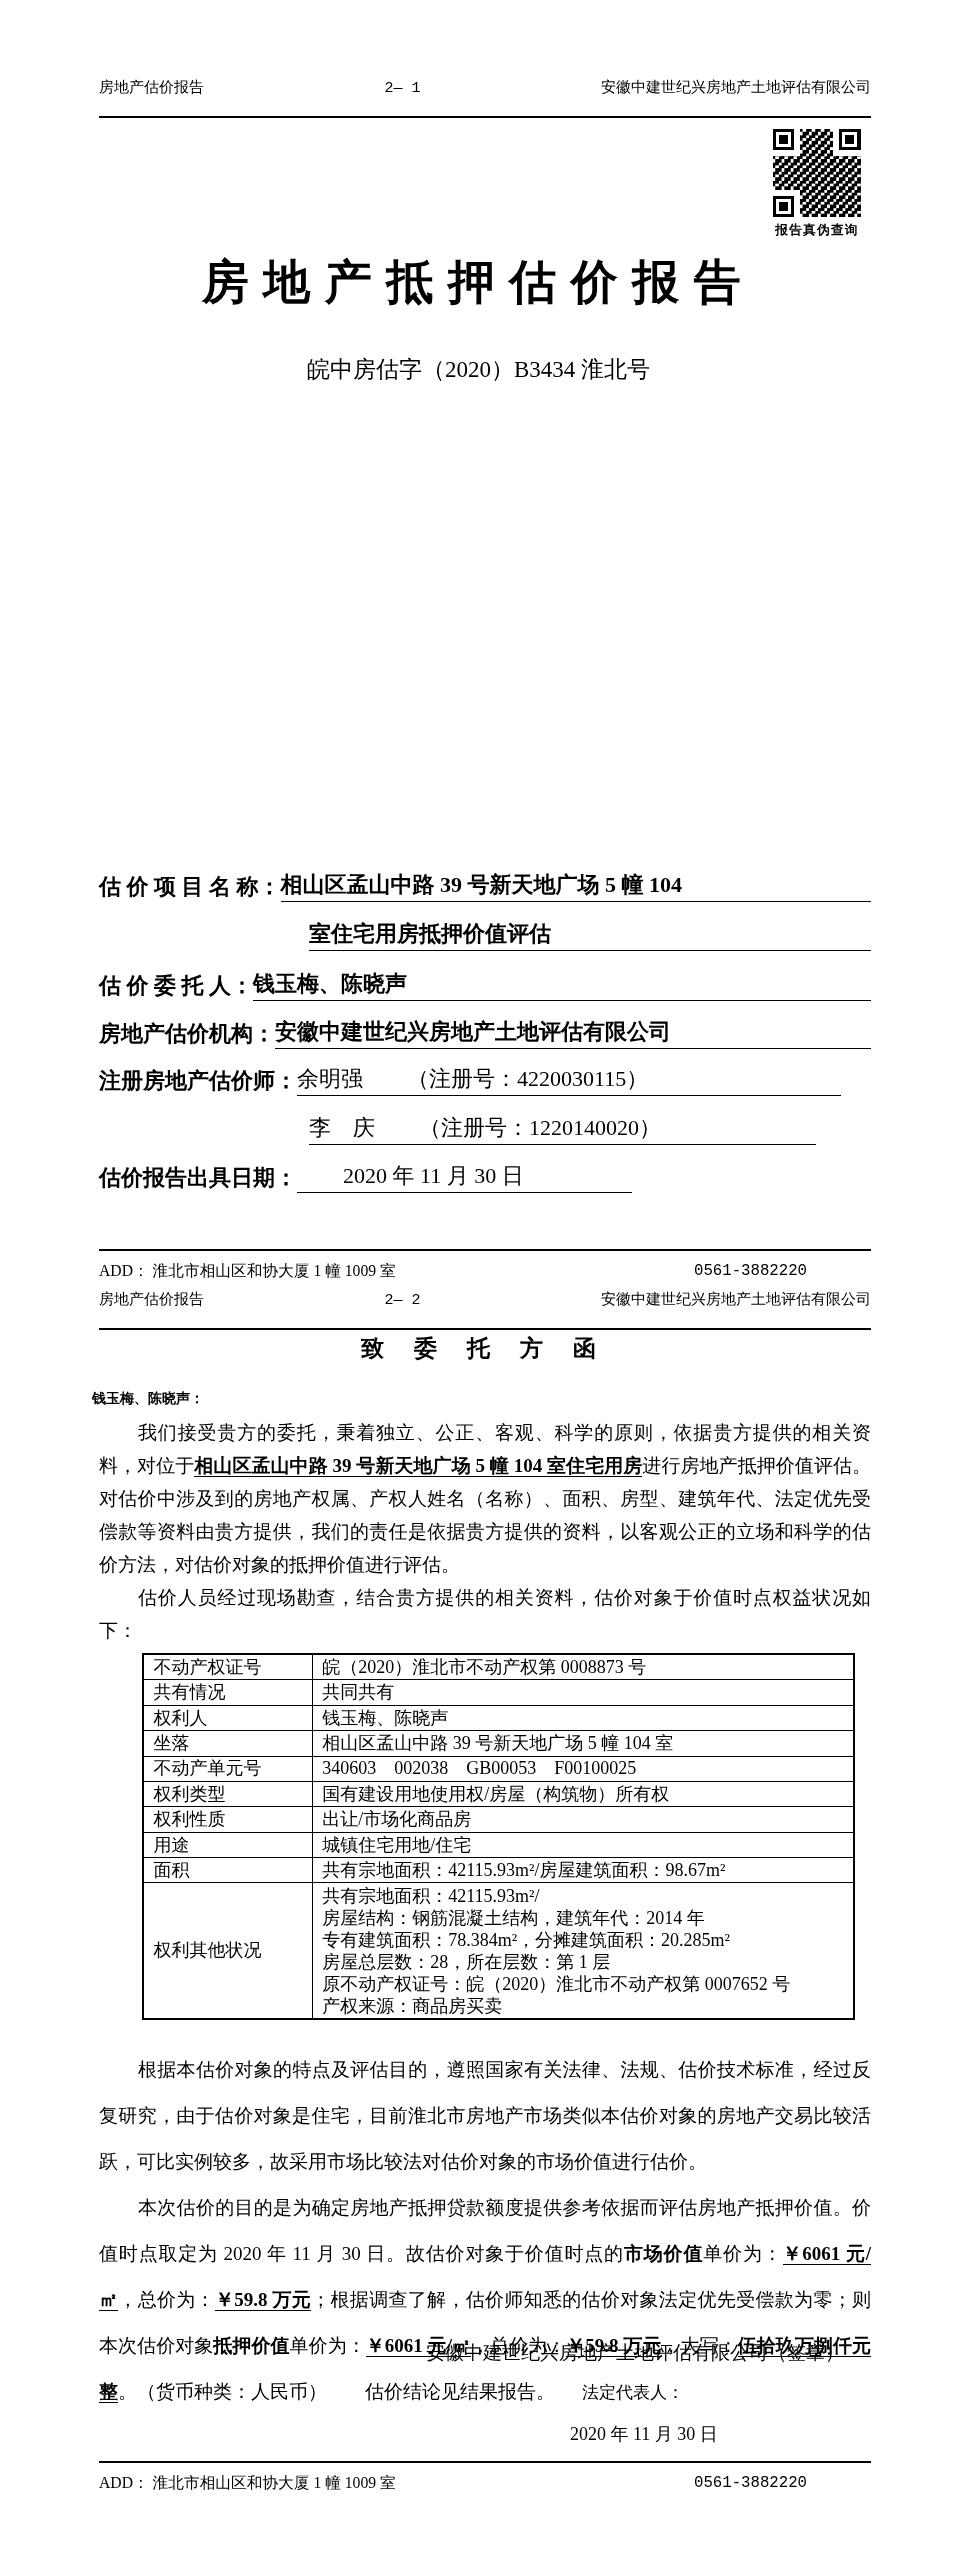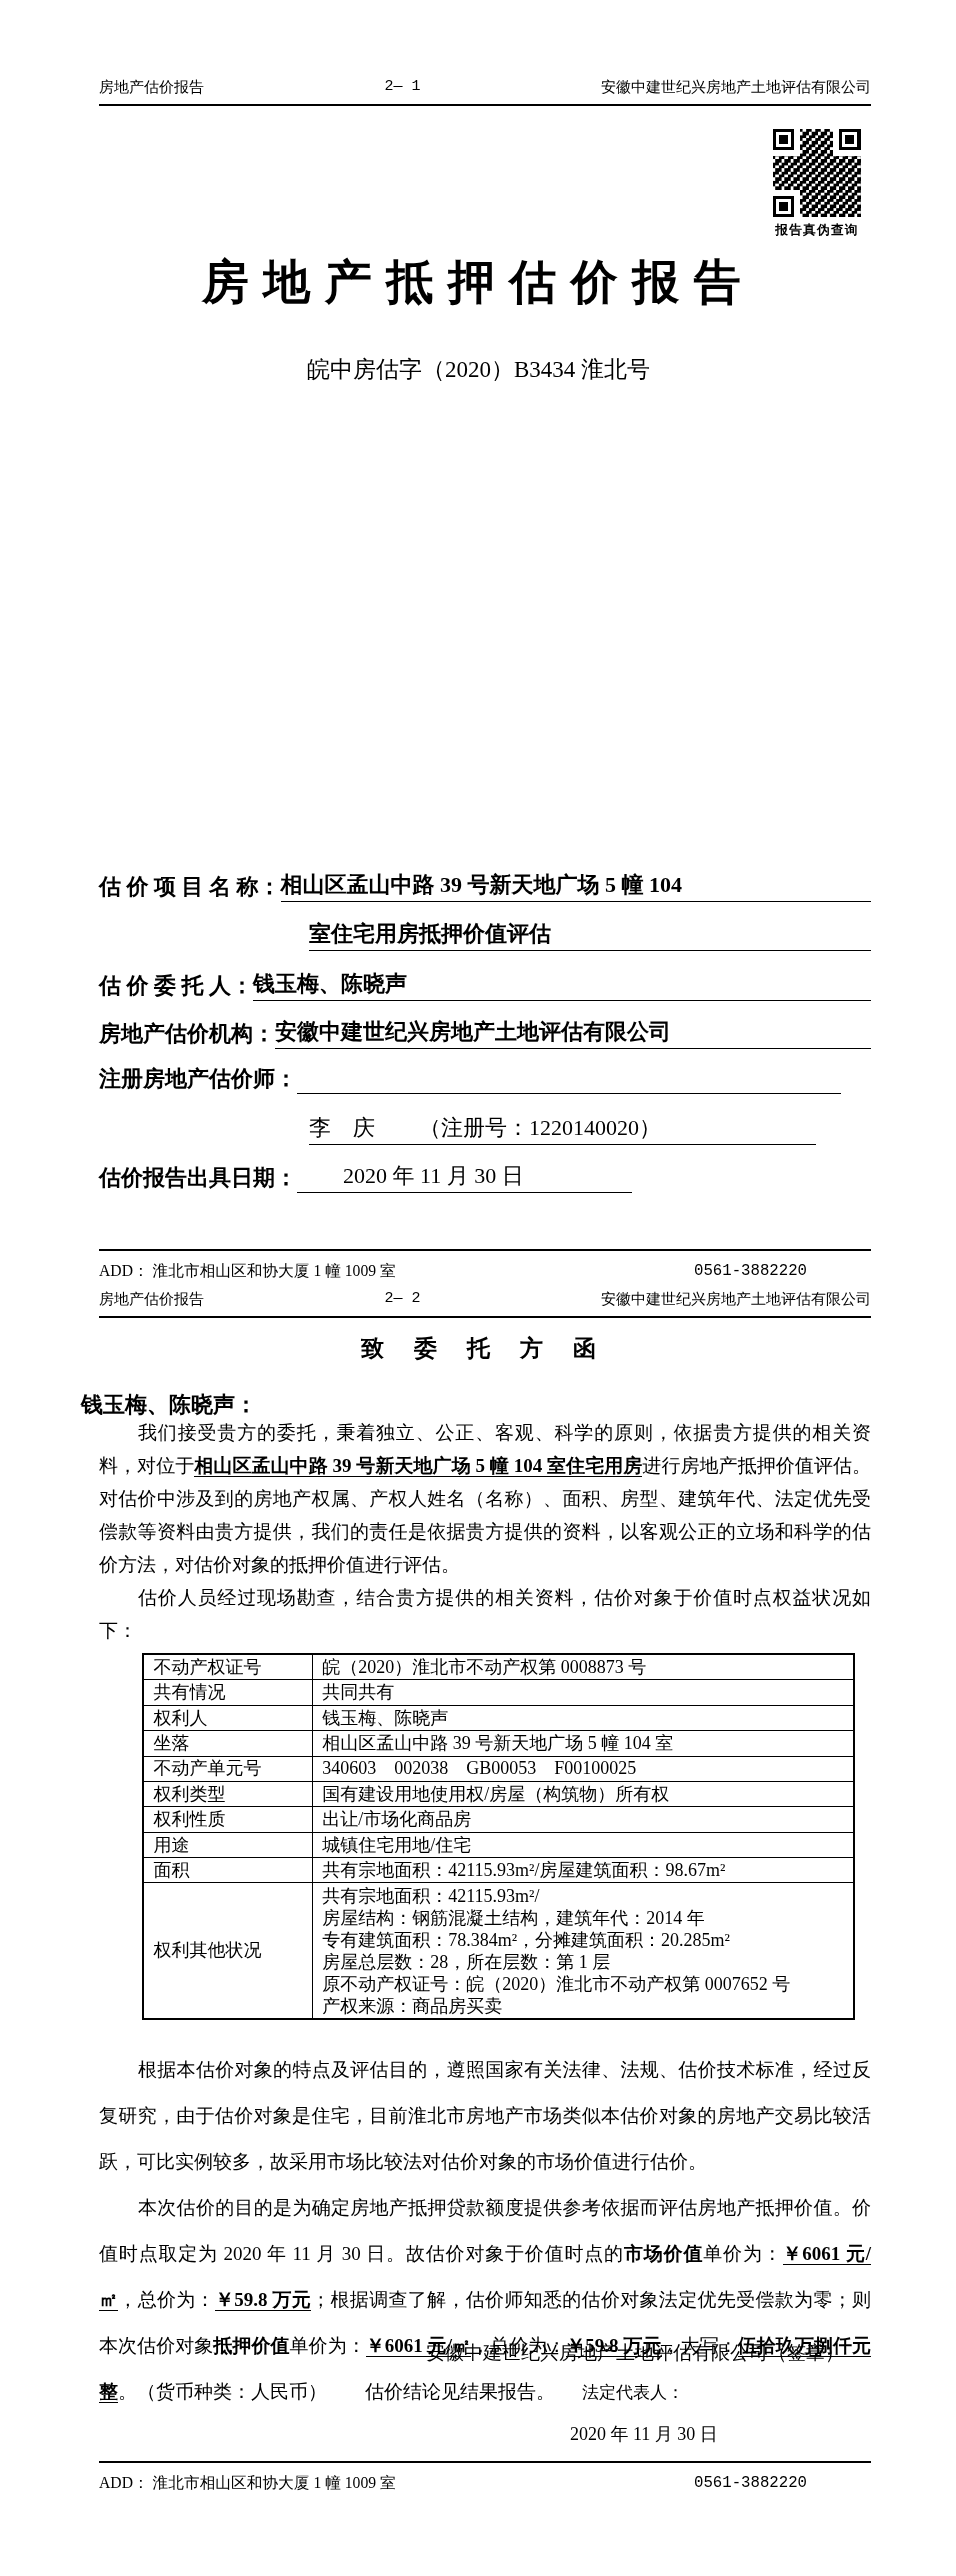--- a/index.html
+++ b/index.html
@@ -1,22 +1,22 @@
 <!DOCTYPE html>
 <html style="font-size:9.6px"><head>
 <meta charset="utf-8">
 <style>
   html,body{margin:0;padding:0;background:#ffffff;}
   .page{position:relative;width:957px;height:2576px;background:#fff;color:#000;
         font-family:"Liberation Serif","DejaVu Serif",serif;overflow:hidden;}
   .abs{position:absolute;}
 
   
-  .runhead{left:99px;right:86px;display:flex;justify-content:space-between;align-items:flex-start;
-           font-size:15px;border-bottom:2.4px solid #000;padding-bottom:7px;}
+  .runhead{left:99px;right:86px;display:flex;justify-content:space-between;align-items:flex-end;
+           font-size:15px;border-bottom:2.4px solid #000;padding-bottom:19px;}
   .runhead span{white-space:nowrap;}
   .runfoot{left:99px;right:86px;border-top:2.4px solid #000;padding-top:9.6px;display:flex;
            justify-content:space-between;font-size:15.7px;align-items:center;}
   .mono{font-family:"Liberation Mono","DejaVu Sans Mono",monospace;}
 
   
   .qrwrap{top:129px;right:95px;width:90px;text-align:center;}
   .qrwrap svg{width:89px;height:88px;display:block;}
   .qrlabel{font-size:12.7px;font-weight:bold;margin-top:4.8px;letter-spacing:1.2px;white-space:nowrap;}
 
@@ -28,21 +28,21 @@
   .inforow{left:99px;right:86px;display:flex;align-items:flex-end;font-size:22px;white-space:nowrap;}
   .inforow .lab{font-weight:bold;flex:0 0 auto;}
   .ulv{border-bottom:1.8px solid #000;padding-bottom:1.2px;font-weight:bold;}
   .ulv.reg{font-weight:normal;}
   .fill{flex:1 1 auto;border-bottom:1.8px solid #000;}
   .nofill{flex:1 1 auto;}
 
   
   .letter-title{top:1333px;left:0;width:100%;text-align:center;font-size:23px;font-weight:bold;
                 letter-spacing:30px;text-indent:30px;white-space:nowrap;}
-  .salut{top:1390px;left:81px;font-size:22px;font-weight:bold;}
+  .salut{top:1390px;left:92px;font-size:14px;font-weight:bold;}
   .flow{left:99px;right:86px;font-size:19px;line-height:33px;text-align:justify;}
   .flow2{line-height:46px;}
   .flow p{margin:0;text-indent:39px;}
   .b{font-weight:bold;}
   .bu{font-weight:bold;border-bottom:1.8px solid #000;}
 
   
   table.rtable{top:1654px;left:143px;width:711px;position:absolute;border-collapse:collapse;
                font-size:18px;line-height:20.5px;}
   table.rtable td{border:1.2px solid #000;padding:1.2px 6px 1.2px 9.6px;vertical-align:middle;}
@@ -110,20 +110,21 @@
     <span class="ulv">钱玉梅、陈晓声</span>
     <span class="fill"></span>
   </div>
   <div class="abs inforow" style="top:1017px;">
     <span class="lab">房地产估价机构：</span>
     <span class="ulv">安徽中建世纪兴房地产土地评估有限公司</span>
     <span class="fill"></span>
   </div>
   <div class="abs inforow" style="top:1064px;">
     <span class="lab">注册房地产估价师：</span>
+    <span class="ulv reg">余明强　　（注册号：4220030115）</span>
     <span class="fill" style="margin-right:30px;"></span>
   </div>
   <div class="abs inforow" style="top:1113px;left:309px;">
     <span class="ulv reg">李　庆　　（注册号：1220140020）</span>
     <span class="fill" style="margin-right:55px;"></span>
   </div>
   <div class="abs inforow" style="top:1161px;">
     <span class="lab">估价报告出具日期：</span>
     <span class="ulv reg" style="padding-left:24px;padding-right:108px;">　2020 年 11 月 30 日</span>
     <span class="nofill"></span>

